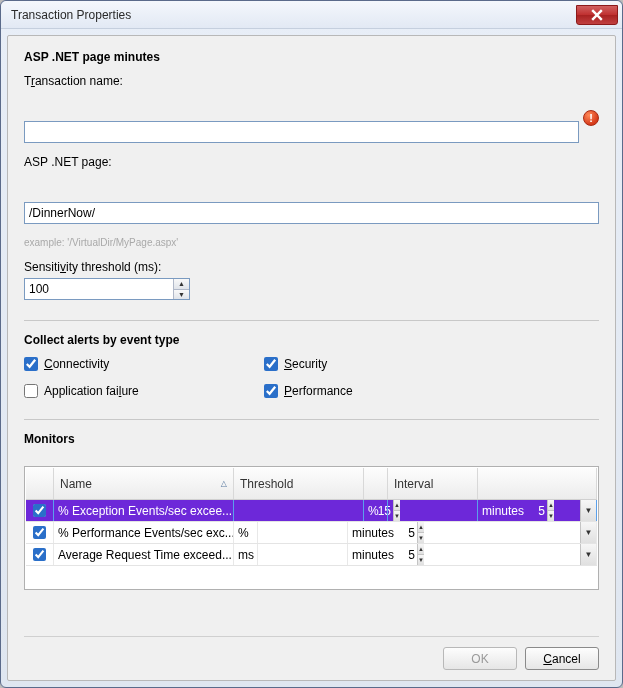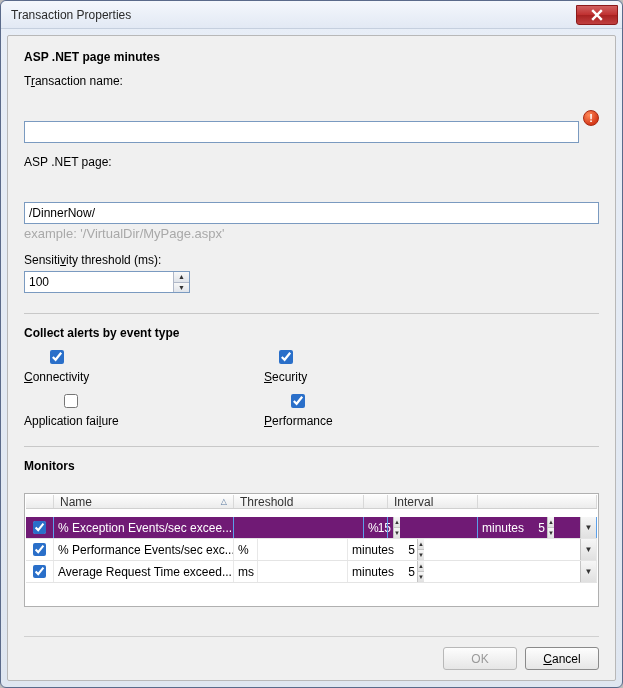--- a/index.html
+++ b/index.html
@@ -69,21 +69,21 @@
   }
   .txt-with-icon { display: flex; align-items: center; gap: 4px; }
   .txt-with-icon .txt { flex: 1; }
   .erricon {
     width: 16px; height: 16px; border-radius: 50%;
     background: radial-gradient(circle at 35% 30%, #ff8a5a, #d63a1a 70%);
     border: 1px solid #a82a12;
     color: #fff; font-weight: bold; font-size: 11px;
     display: flex; align-items: center; justify-content: center;
   }
-  .hint { color: #a9a9a9; font-size: 13px; margin-top: 2px; }
+  .hint { color: #a9a9a9; font-size: 10px; margin-top: 13px; }
   .spin-wrap {
     display: inline-flex;
     border: 1px solid #7a9ac0;
     background: #fff;
     height: 22px;
   }
   .spin-wrap input {
     border: none; width: 148px; padding: 2px 4px; font: inherit; outline: none;
   }
   .spin-btns {
@@ -96,45 +96,45 @@
     font-size:7px; color:#333; cursor:pointer;
   }
   .spin-btns div:first-child{border-bottom:1px solid #b0b8c8;}
   hr.sep {
     border: none; border-top: 1px solid #c8c8c8;
     margin: 8px 0 12px 0;
   }
   .check-row { display:flex; }
   .check-col { width: 240px; margin-bottom: 10px; }
   .chk {
-    display:inline-flex; align-items:center; gap:6px; cursor:pointer;flex-direction:column;
+    display:inline-flex; align-items:center; gap:6px; cursor:pointer;
   }
   .chk input { width:14px;height:14px; accent-color:#2a6fc9; margin:0; }
   .chk .ul { text-decoration: underline; }
   .monitors {
     border:1px solid #b0b0b0; background:#fff; margin-top:10px;
     padding:1px;
   }
   .mon-head {
     display:flex; background:linear-gradient(#fdfdfd,#ececec);
-    border-bottom:1px solid #d0d0d0; height:14px; align-items:stretch;
+    border-bottom:1px solid #d0d0d0; height:32px; align-items:stretch;
   }
   .mon-head .hcell {
     padding:3px 6px; border-right:1px solid #d8d8d8; color:#333;
     display:flex;align-items:center;gap:4px;
   }
   .hc-chk{width:28px;}
   .hc-name{width:180px;}
   .hc-thr{width:130px;}
   .hc-unit{width:24px;}
   .hc-int{width:90px;}
   .hc-intunit{flex:1;}
   .sort-arrow{font-size:8px;color:#5a7aa0;margin-left:auto;}
   .mon-row{display:flex;height:22px;align-items:stretch;border-bottom:1px solid #e4e4e4;}
-  .mon-row.sel{background:#701a75;color:#fff;margin-top:8px;}
+  .mon-row.sel{background:#6d28d9;color:#fff;}
   .mcell{padding:2px 4px;border-right:1px solid #e8e8e8;display:flex;align-items:center;}
   .mon-row.sel .mcell{border-right-color:#5ba0ea;}
   .mc-chk{width:28px;justify-content:center;}
   .mc-chk input{width:13px;height:13px;accent-color:#2a6fc9;margin:0;}
   .mc-name{width:180px;white-space:nowrap;overflow:hidden;text-overflow:ellipsis;}
   .mc-thr{width:130px;padding:0;}
   .mc-unit{width:24px;}
   .mc-int{width:90px;padding:0;}
   .mc-intunit{flex:1;padding:0;}
   .cell-spin{display:flex;width:100%;height:100%;}

